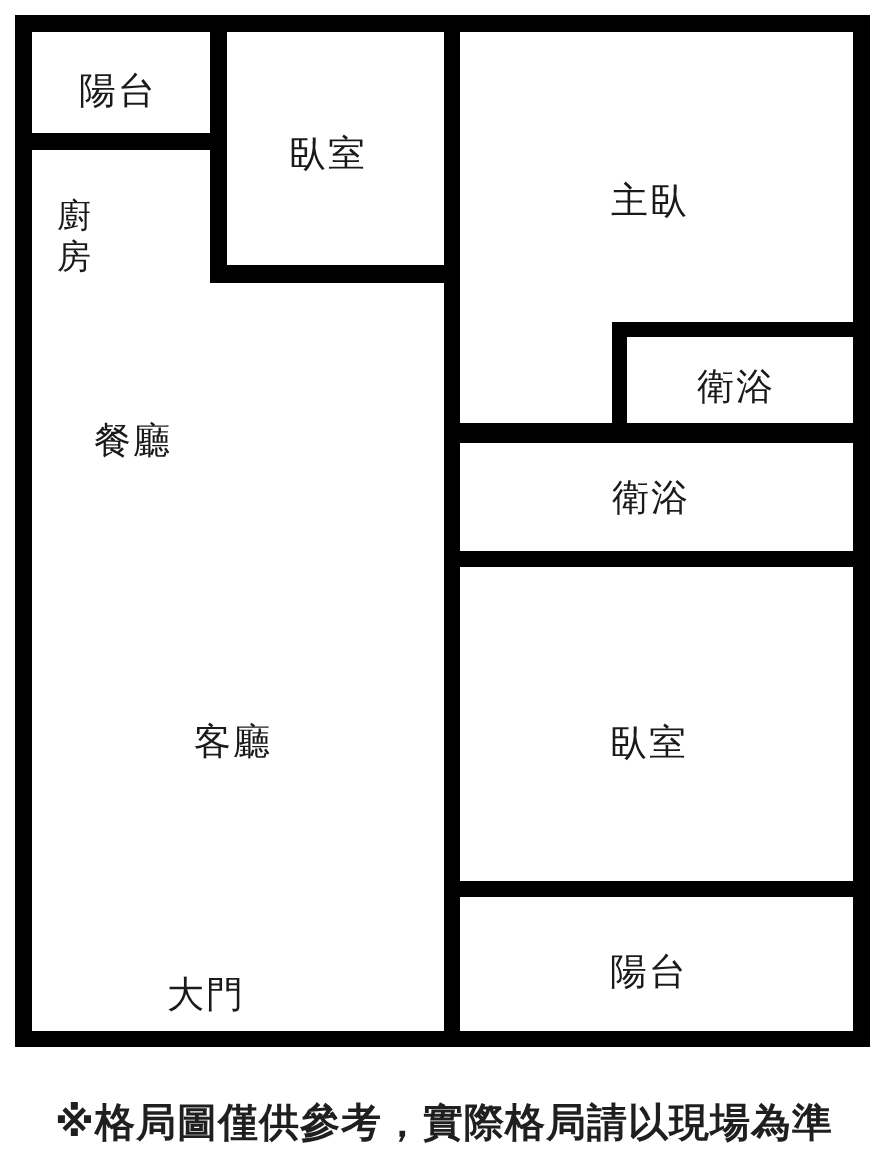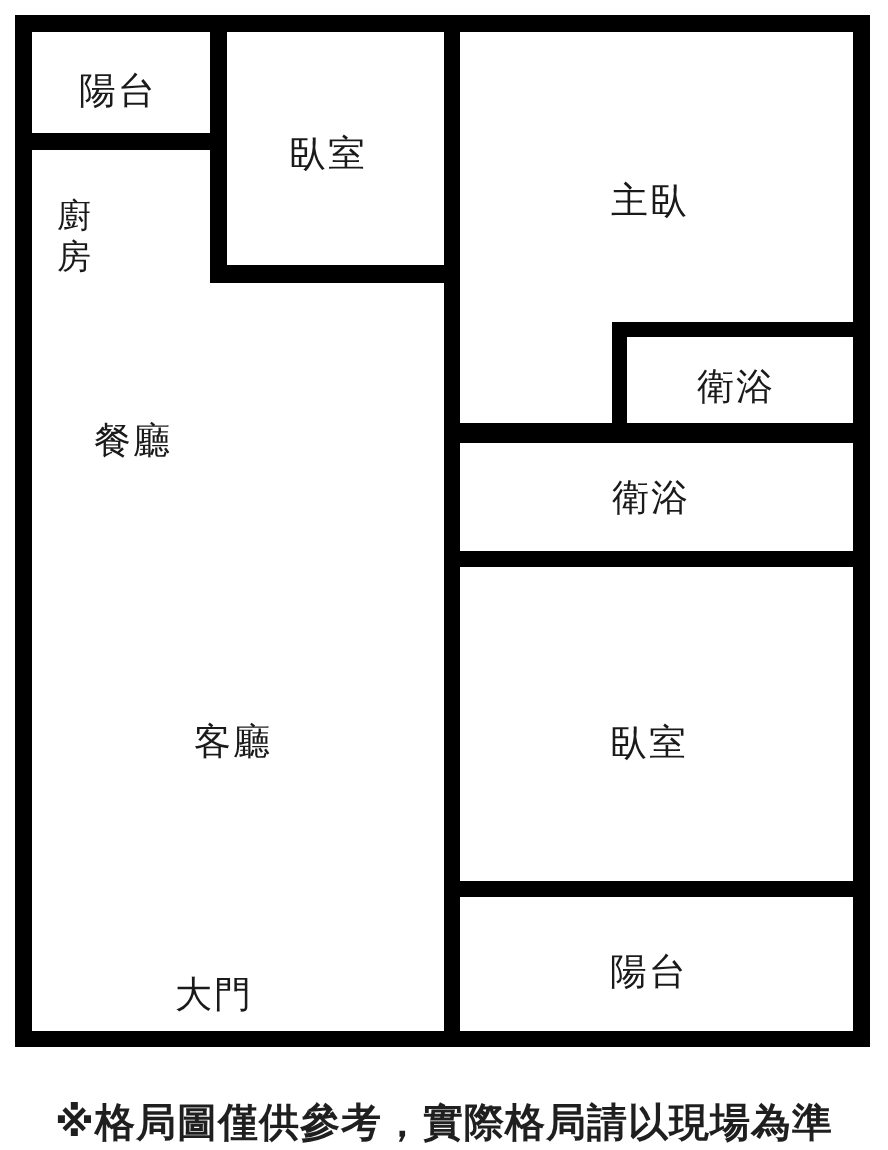--- a/index.html
+++ b/index.html
@@ -77,17 +77,17 @@
   <span class="room-label" style="left:328px; top:153px;">臥室</span>
   <span class="room-label" style="left:650px; top:200px;">主臥</span>
   <span class="kitchen-char" style="left:74px; top:215px;">廚</span>
   <span class="kitchen-char" style="left:74px; top:256px;">房</span>
   <span class="room-label" style="left:736px; top:386px;">衛浴</span>
   <span class="room-label" style="left:133px; top:440px;text-align:center;">餐廳</span>
   <span class="room-label" style="left:651px; top:497px;">衛浴</span>
   <span class="room-label" style="left:233px; top:741px;">客廳</span>
   <span class="room-label" style="left:649px; top:742px;">臥室</span>
   <span class="room-label" style="left:649px; top:971px;">陽台</span>
-  <span class="room-label" style="left:214px; top:994px;text-align:right;">大門</span>
+  <span class="room-label" style="left:206px; top:994px;text-align:right;">大門</span>
 
   <div class="footer-note">※格局圖僅供參考，實際格局請以現場為準</div>
 
 </div>
 
 </body></html>

